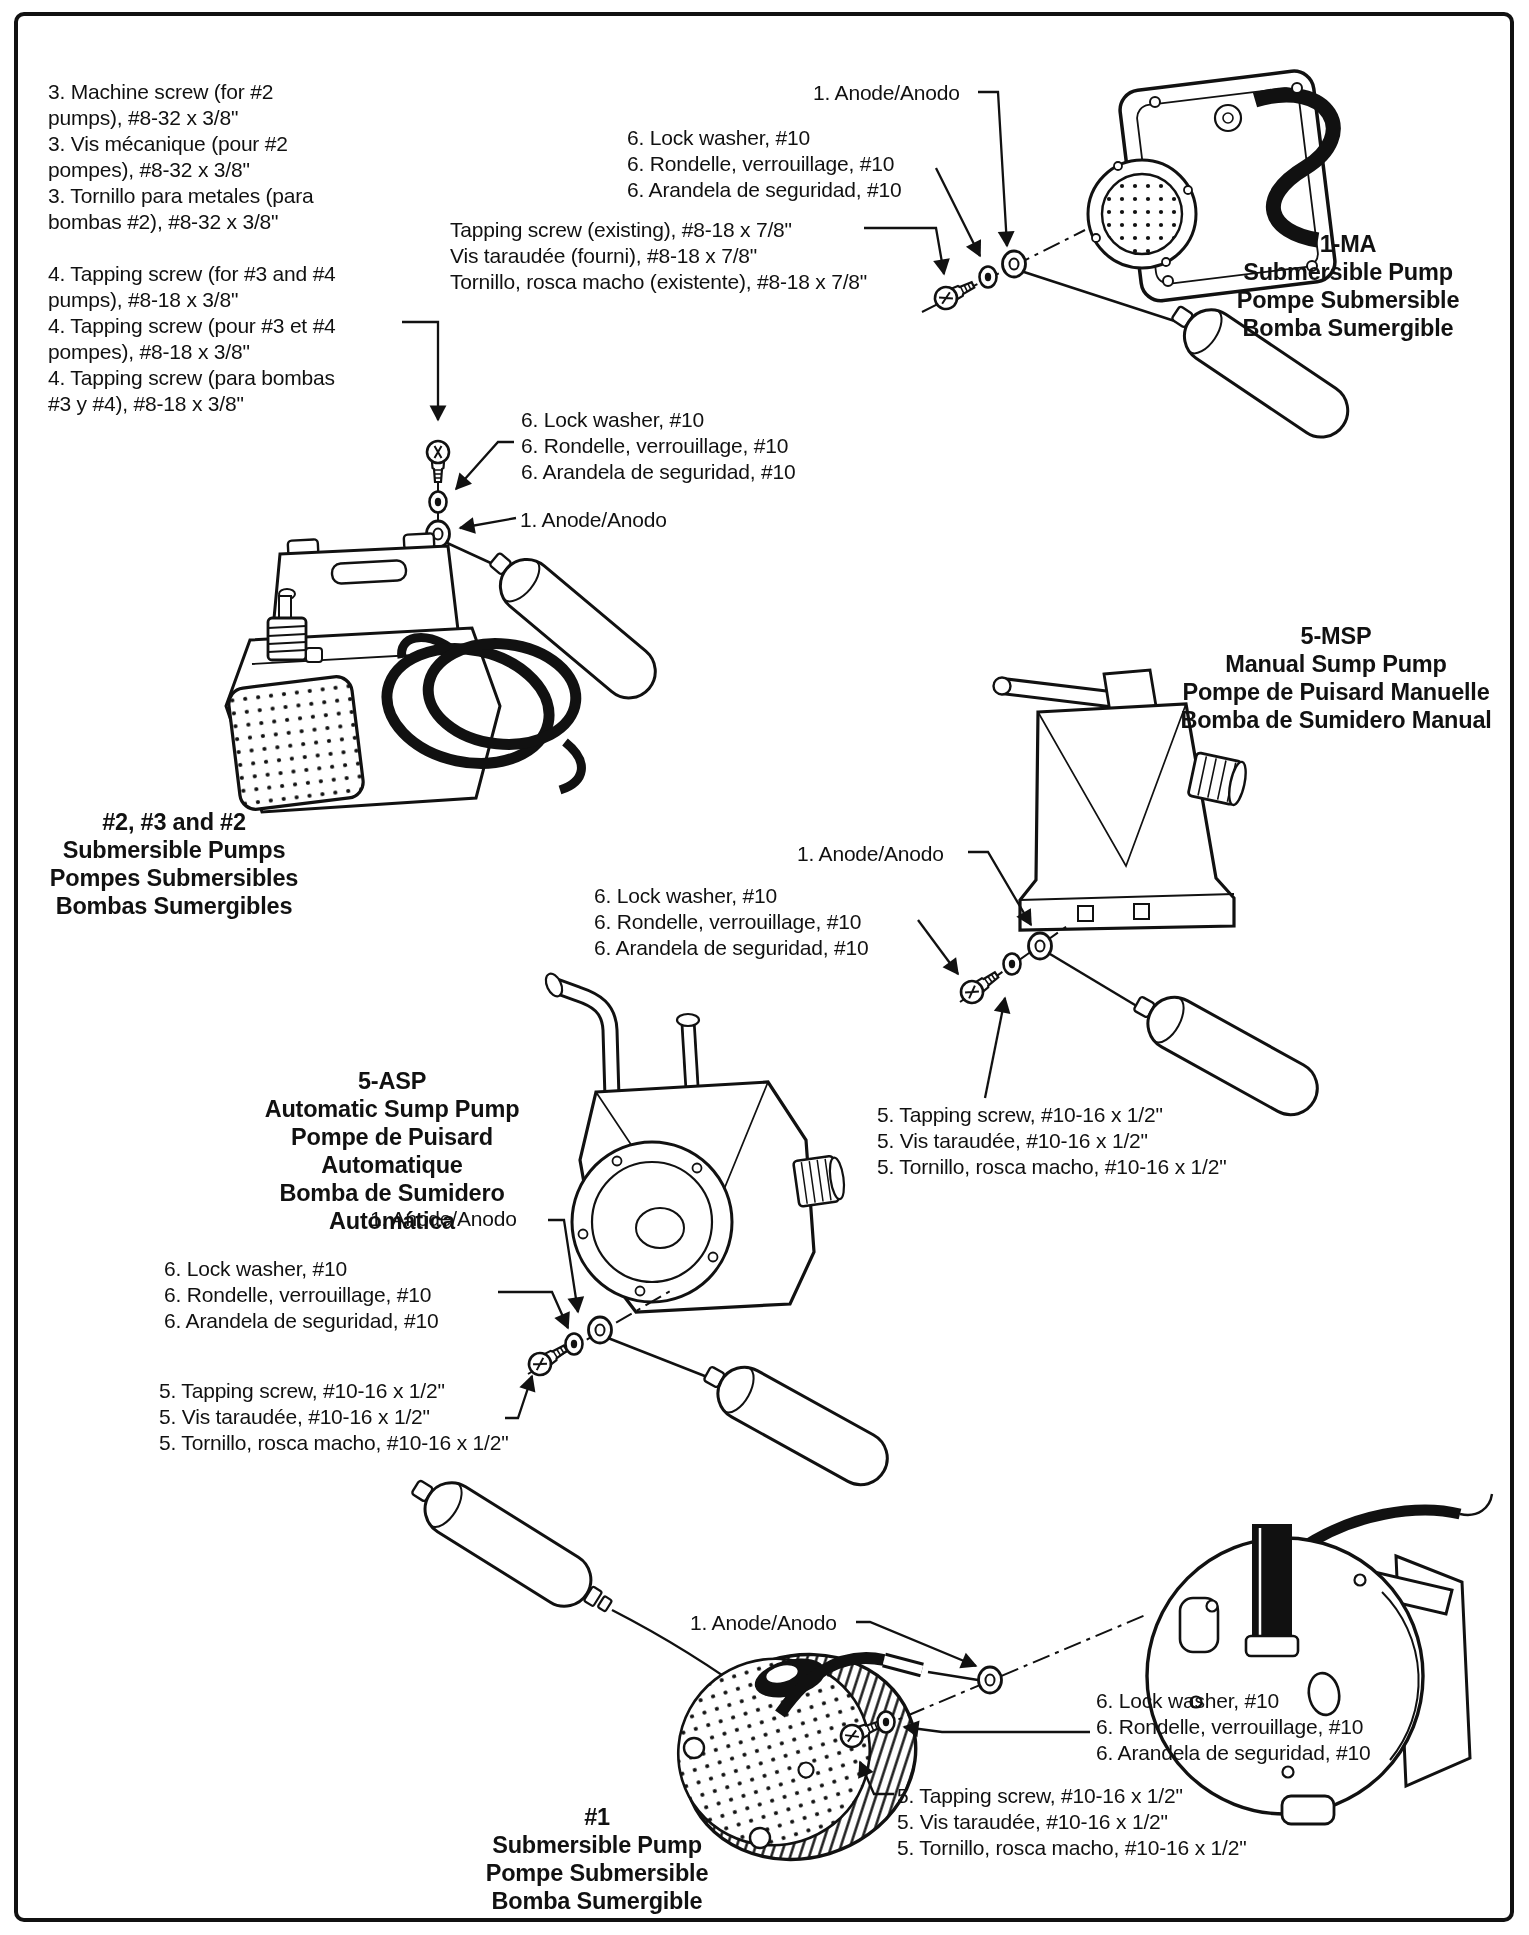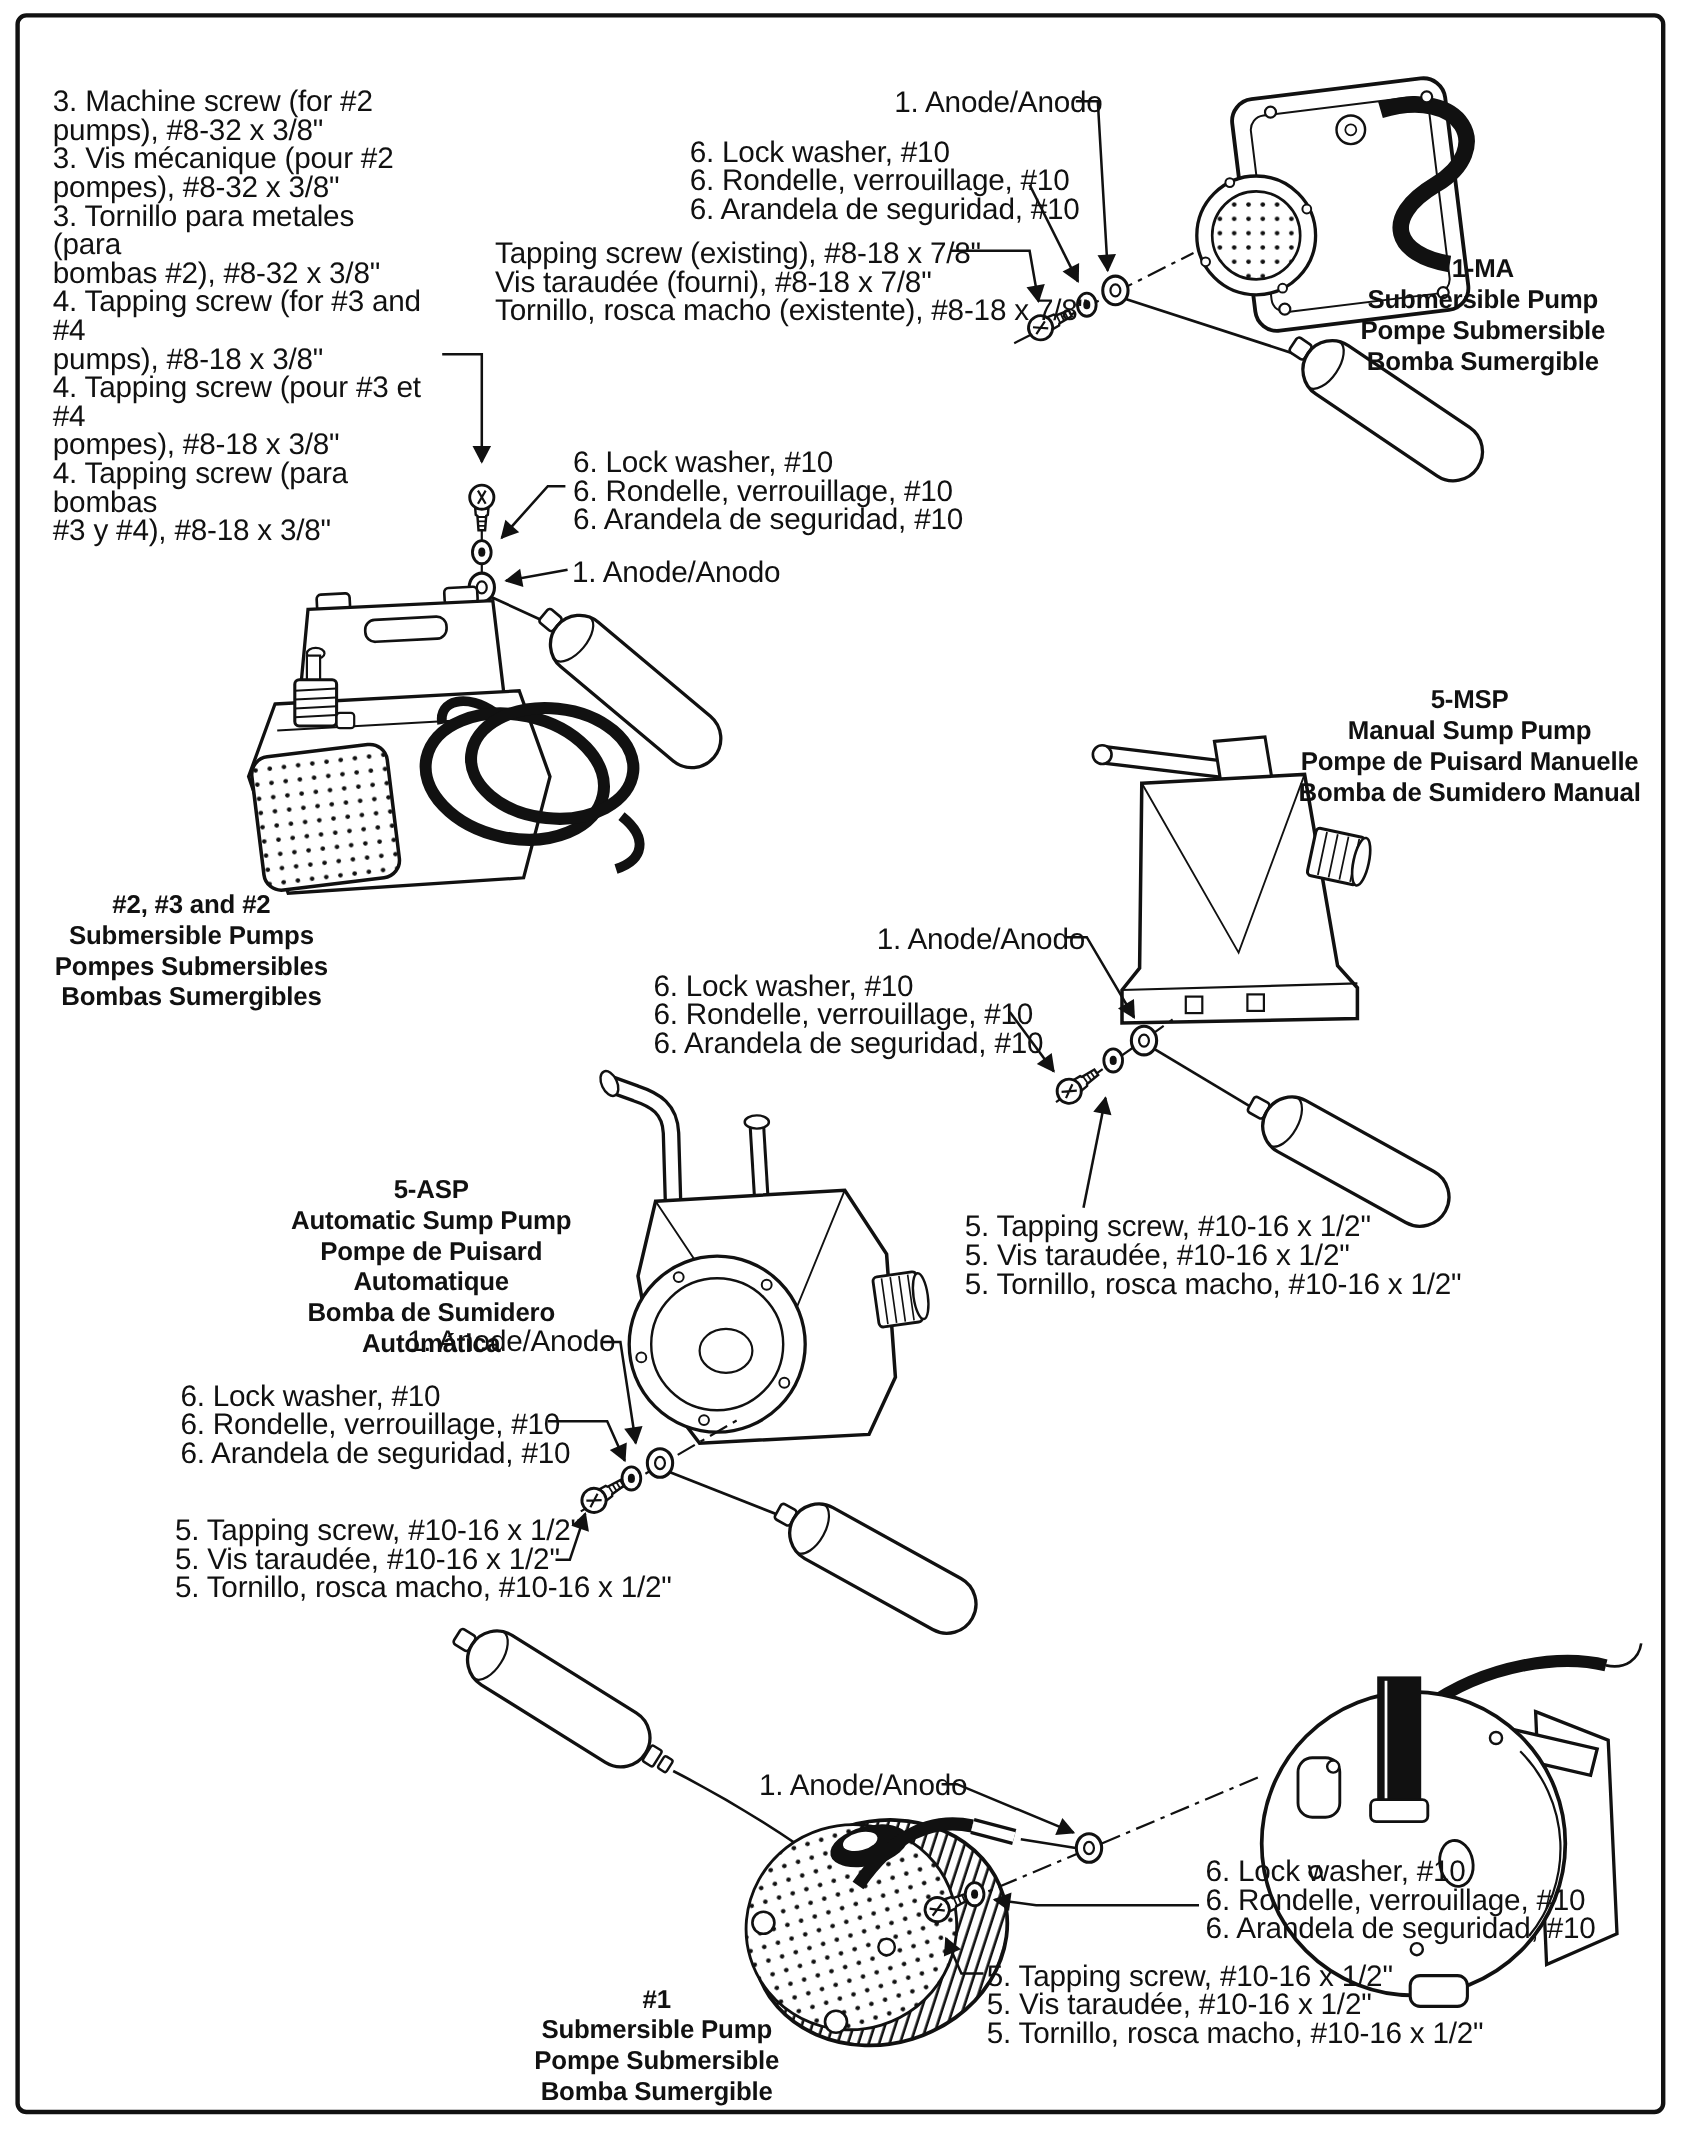--- a/index.html
+++ b/index.html
@@ -1,21 +1,21 @@
 <!DOCTYPE html>
 <html><head>
 <meta charset="utf-8">
 <style>
   html,body{margin:0;padding:0;background:#fff;}
   #page{position:relative;width:1529px;height:1935px;background:#fff;color:#111;
         font-family:"Liberation Sans",sans-serif;overflow:hidden;}
   .frame{position:absolute;left:14px;top:12px;right:15px;bottom:13px;
          border:4px solid #111;border-radius:10px;}
   svg.art{position:absolute;left:0;top:0;}
-  .lbl{position:absolute;white-space:pre-line;font-size:27px;line-height:26px;letter-spacing:-0.2px;}
+  .lbl{position:absolute;white-space:pre-line;font-size:21px;line-height:26px;letter-spacing:-0.2px;}
   .title{position:absolute;white-space:pre-line;font-weight:bold;font-size:23.5px;line-height:28px;
          text-align:center;letter-spacing:-0.2px;margin-top:16px;}
 </style>
 </head>
 <body>
 
 <div id="page">
   <div class="frame"></div>
 
   <svg class="art" width="1529" height="1935" viewBox="0 0 1529 1935">

